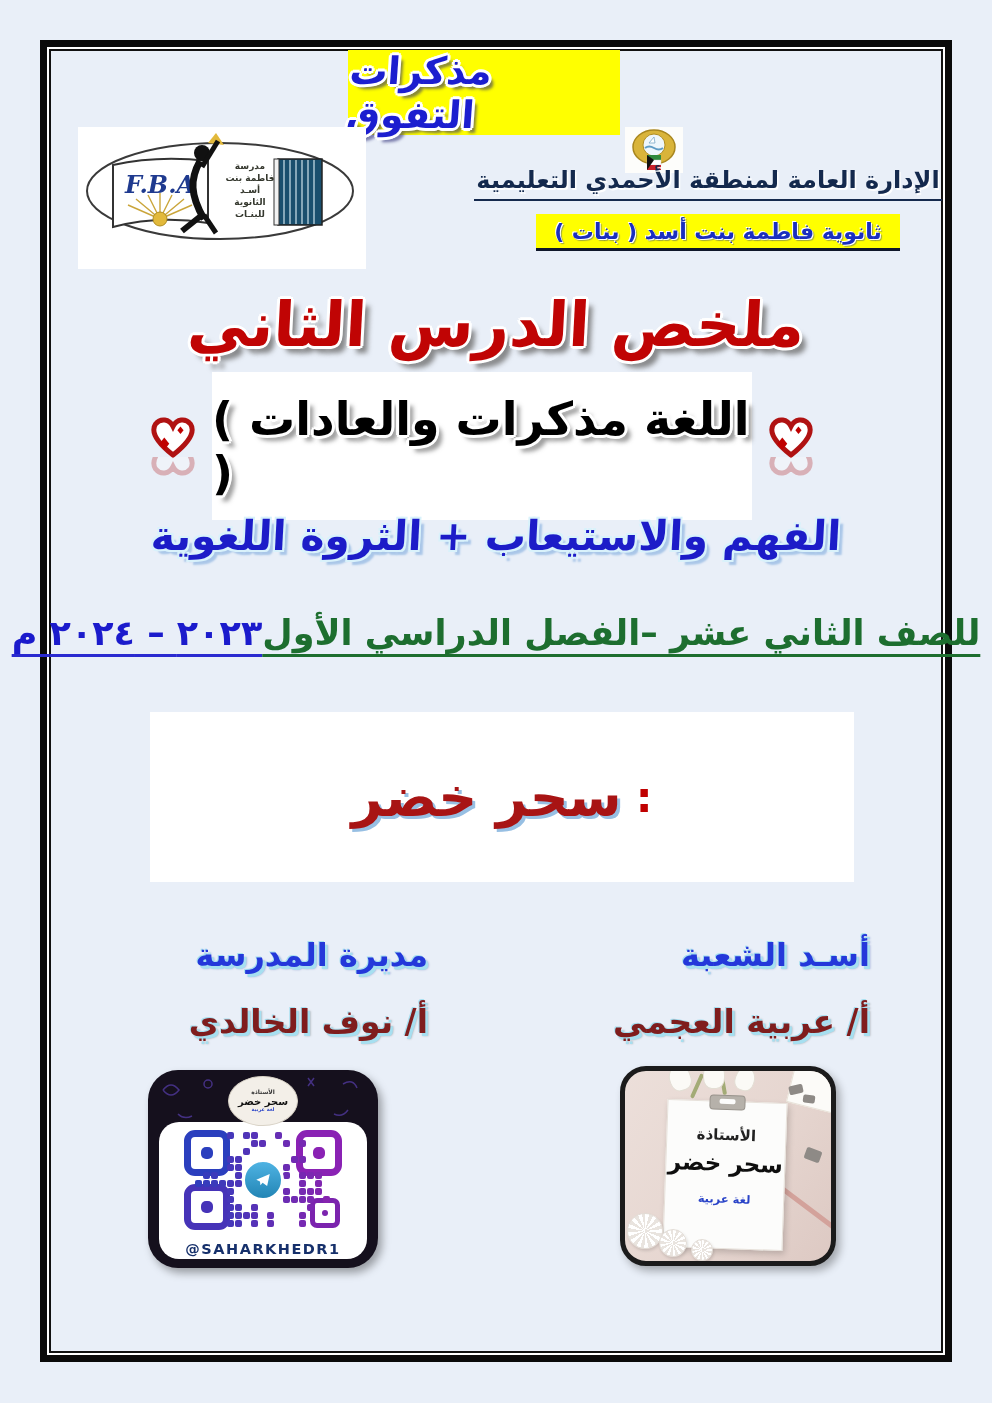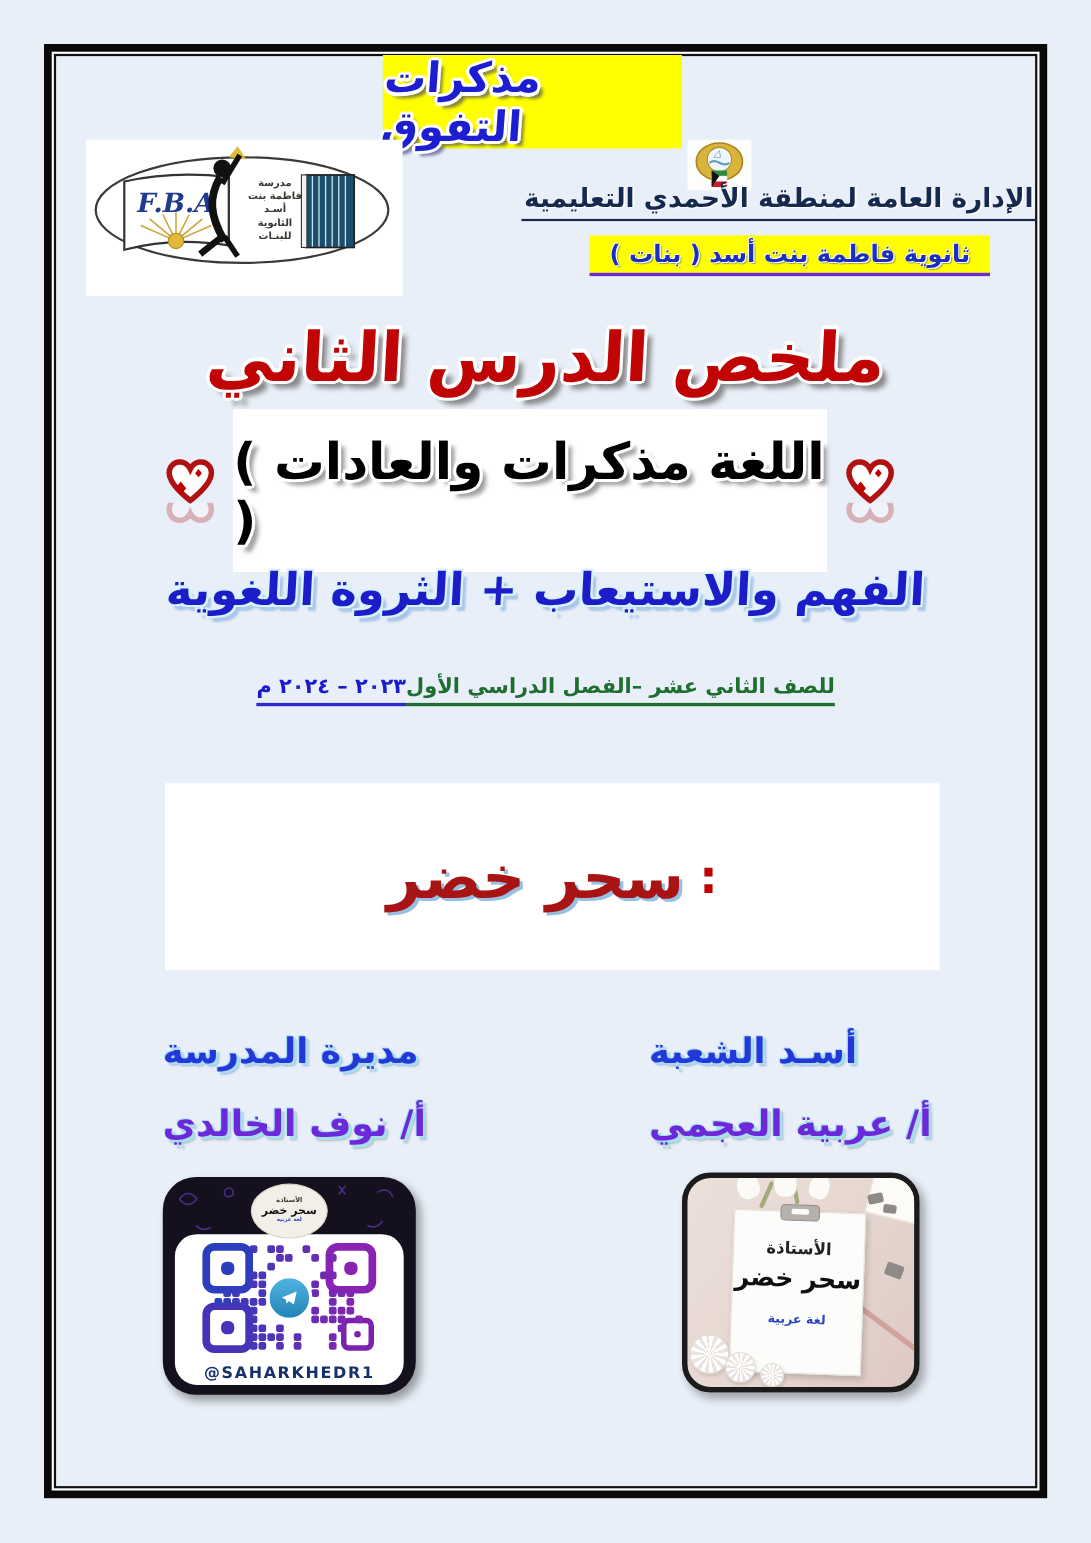--- a/index.html
+++ b/index.html
@@ -18,21 +18,21 @@
   .logo-box{position:absolute;left:78px;top:127px;width:288px;height:142px;background:#fff;z-index:3;}
   
   .emblem{position:absolute;left:625px;top:127px;width:58px;height:46px;background:#fdfdfb;z-index:3;}
   .ministry{position:absolute;left:690px;top:122px;width:190px;text-align:center;z-index:3;}
   .ministry span{display:inline-block;font-size:24px;font-weight:900;color:#14294d;
       border-bottom:2.5px solid #14294d;padding:0 4px 4px 4px;text-shadow:1.5px 1.5px 0 rgba(255,255,255,.9);}
   .administration{position:absolute;left:470px;top:166px;width:476px;text-align:center;z-index:3;}
   .administration span{display:inline-block;font-size:24px;font-weight:900;color:#14294d;
       border-bottom:2.5px solid #14294d;padding:0 2px 5px 2px;text-shadow:1.5px 1.5px 0 rgba(255,255,255,.9);}
   .school-line{position:absolute;left:536px;top:214px;width:364px;height:34px;background:#ffff00;
-      border-bottom:3px solid #6d28d9;display:flex;align-items:center;justify-content:center;z-index:3;}
+      border-bottom:3px solid #0f172a;display:flex;align-items:center;justify-content:center;z-index:3;}
   .school-line span{font-size:22px;font-weight:900;color:#1b2fbe;
       text-shadow:1px 1px 0 #fff,-1px -1px 0 #fff,2px 2px 1px rgba(20,40,140,.4);}
   
   .main-title{position:absolute;left:0;top:288px;width:100%;text-align:center;z-index:3;
       font-size:62px;font-weight:900;color:#c00404;transform:skewX(-3deg);
       text-shadow:-2px -2px 0 #fff,2px -2px 0 #fff,-2px 2px 0 #fff,2px 2px 0 #fff,-3px 0 0 #fff,3px 0 0 #fff,
                   0 -3px 0 #fff,0 3px 0 #fff,7px 7px 5px rgba(110,110,110,.8);}
   
   .lesson-row{position:absolute;left:142px;top:372px;width:680px;display:flex;align-items:center;
       justify-content:center;gap:12px;z-index:3;}
@@ -43,38 +43,38 @@
   .heart-wrap{width:54px;display:flex;flex-direction:column;align-items:center;}
   .heart-wrap svg{display:block;}
   .heart-reflection{transform:scaleY(-1);opacity:.28;height:22px;overflow:hidden;margin-top:-3px;}
   
   .subject-line{position:absolute;left:0;top:512px;width:100%;text-align:center;z-index:3;
       font-size:41px;font-weight:900;color:#1c1cc8;transform:skewX(-3deg);
       text-shadow:-2px -2px 0 #d9f2fb,2px -2px 0 #d9f2fb,-2px 2px 0 #d9f2fb,2px 2px 0 #d9f2fb,
                   5px 5px 2px #a9c6e8;}
   
   .class-line{position:absolute;left:0;top:613px;width:100%;text-align:center;z-index:3;
-      font-size:19px;font-weight:900;direction:rtl;}
+      font-size:35px;font-weight:900;direction:rtl;}
   .class-line .green{color:#1d6e2f;text-decoration:underline;text-decoration-color:#1d6e2f;
       text-decoration-thickness:2.5px;text-underline-offset:9px;}
   .class-line .blue{color:#1b1bcc;text-decoration:underline;text-decoration-color:#2a2ad0;
       text-decoration-thickness:2.5px;text-underline-offset:9px;}
   
   .prepared-box{position:absolute;left:150px;top:712px;width:704px;height:170px;background:#fff;
       display:flex;align-items:center;justify-content:center;gap:14px;direction:rtl;z-index:3;}
   .prepared-label{font-size:48px;font-weight:900;color:#000;text-shadow:3px 3px 0 #97bfe3;}
   .prepared-colon{font-size:42px;font-weight:900;color:#c00000;}
   .prepared-name{font-size:54px;font-weight:900;color:#a81414;text-shadow:3px 3px 0 #97bfe3;}
   
-  .sig-col{position:absolute;width:280px;text-align:left;z-index:3;}
+  .sig-col{position:absolute;width:280px;text-align:right;z-index:3;}
   .sig-col.right{left:590px;top:936px;}
   .sig-col.left{left:148px;top:936px;}
   .sig-title{font-size:32px;font-weight:900;color:#2438da;margin-bottom:28px;
       text-shadow:-1px -1px 0 #a6dff0,2.5px 2.5px 0 #a6dff0,3px 3px 2px rgba(40,60,160,.35);}
-  .sig-name{font-size:33px;font-weight:900;color:#6d28d9;
+  .sig-name{font-size:33px;font-weight:900;color:#7f1d1d;
       text-shadow:-1px -1px 0 #a6dff0,2.5px 2.5px 0 #a6dff0,3px 3px 2px rgba(90,90,90,.4);}
   
   .qr-card{position:absolute;left:148px;top:1070px;width:230px;height:198px;border-radius:30px;
       background:#15101d;overflow:hidden;box-shadow:4px 5px 8px rgba(0,0,0,.35);z-index:3;}
   .qr-doodles{position:absolute;inset:0;}
   .qr-panel{position:absolute;left:11px;right:11px;top:52px;bottom:9px;background:#fff;border-radius:20px;}
   .qr-badge{position:absolute;left:50%;top:6px;transform:translateX(-50%);width:68px;height:48px;
       background:#f3efe8;border-radius:50%;border:1px solid #d8d2c6;z-index:2;
       display:flex;flex-direction:column;align-items:center;justify-content:center;line-height:1.15;}
   .qr-badge .b1{font-size:6px;font-weight:700;color:#333;}

